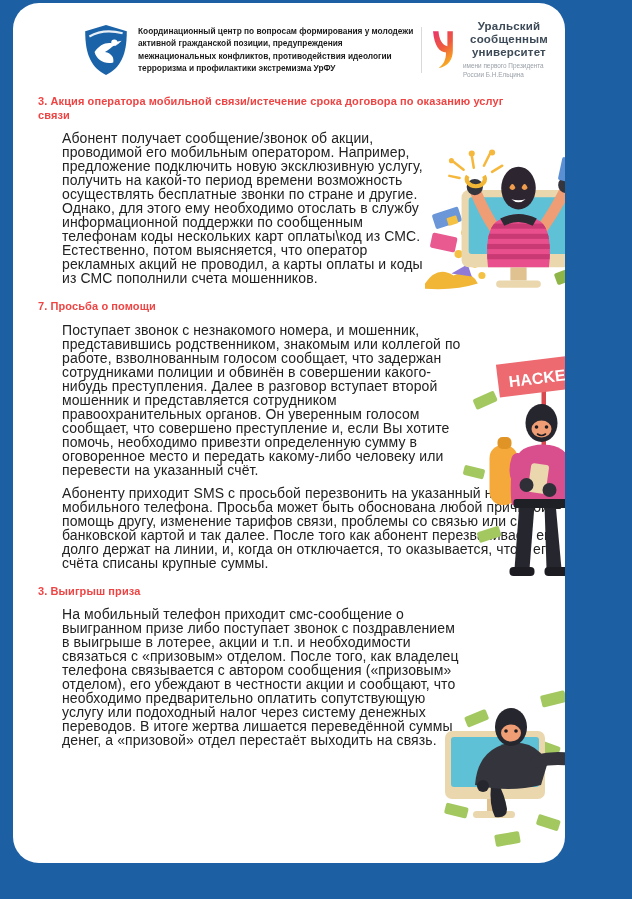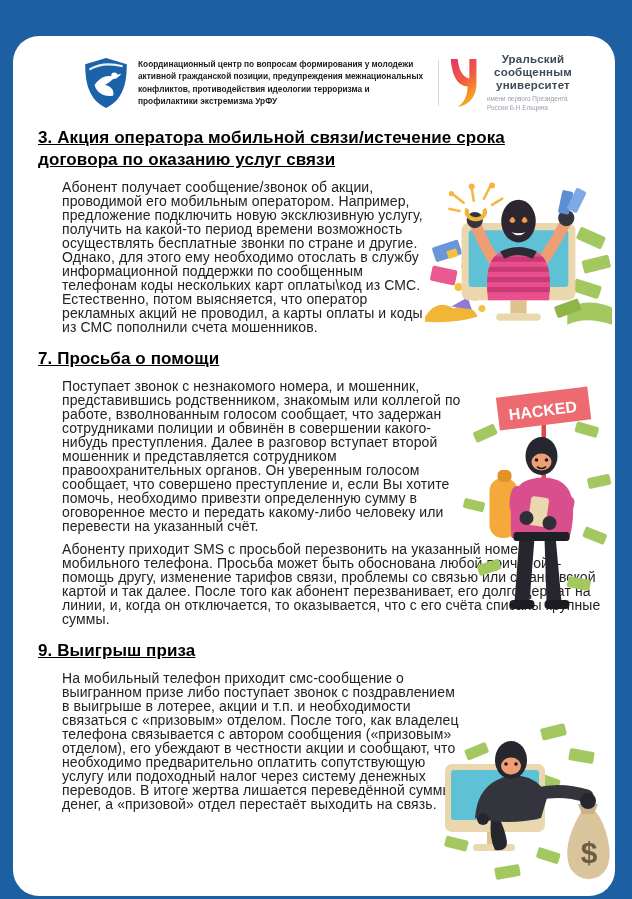--- a/index.html
+++ b/index.html
@@ -4,39 +4,39 @@
 <style>
   html,body{margin:0;padding:0;}
   body{
     width:632px;height:899px;
     background:#1d5fa3;
     position:relative;
     font-family:"Liberation Sans", sans-serif;
     -webkit-font-smoothing:antialiased;
   }
   .sheet{
-    position:absolute;left:13px;top:36px;width:602px;height:860px;
+    position:absolute;left:13px;top:3px;width:552px;height:860px;
     background:#ffffff;border-radius:26px;overflow:hidden;
   }
   
   .header{display:flex;align-items:center;margin:17px 10px 0 70px;}
   .shield{flex:0 0 auto;}
   .coord-text{
     margin-left:9px;width:292px;font-size:8.3px;font-weight:bold;
     line-height:1.5;color:#1b1b1b;
   }
   .logo-divider{width:1px;height:46px;background:#d9d9d9;margin:0 9px 0 8px;}
   .urfu{display:flex;align-items:center;gap:7px;}
   .urfu-name{font-size:11.5px;line-height:1.14;color:#3d4a57;font-weight:bold;letter-spacing:.2px;text-align:center;}
   .urfu-sub{font-size:6.4px;line-height:1.35;color:#9aa0a8;margin-top:3px;width:92px;}
   
   .sections{padding-left:25px;}
   .sec-title{
-    font-size:17px;font-weight:bold;color:#000000;line-height:1.3;
-    margin:14px 0 0;max-width:472px;letter-spacing:.1px;text-decoration:underline;
+    font-size:11px;font-weight:bold;color:#ef4444;line-height:1.3;
+    margin:14px 0 0;max-width:472px;letter-spacing:.1px;
   }
   .sec-body{
     font-size:14px;line-height:14px;color:#222;letter-spacing:.1px;
     margin:9px 0 0 24px;
   }
   .w3{max-width:372px;}
   .w4{max-width:406px;}
   .w5{max-width:540px;}
   .w6{max-width:398px;}
   
@@ -90,21 +90,21 @@
 
   <div class="sections">
     <div class="sec-title">3. Акция оператора мобильной связи/истечение срока договора по оказанию услуг связи</div>
     <div class="sec-body w3">Абонент получает сообщение/звонок об акции, проводимой его мобильным оператором. Например, предложение подключить новую эксклюзивную услугу, получить на какой-то период времени возможность осуществлять бесплатные звонки по стране и другие. Однако, для этого ему необходимо отослать в службу информационной поддержки по сообщенным телефонам коды нескольких карт оплаты\код из СМС. Естественно, потом выясняется, что оператор рекламных акций не проводил, а карты оплаты и коды из СМС пополнили счета мошенников.</div>
 
     <div class="sec-title">7. Просьба о помощи</div>
     <div class="sec-body w4">Поступает звонок с незнакомого номера, и мошенник, представившись родственником, знакомым или коллегой по работе, взволнованным голосом сообщает, что задержан сотрудниками полиции и обвинён в совершении какого-нибудь преступления. Далее в разговор вступает второй мошенник и представляется сотрудником правоохранительных органов. Он уверенным голосом сообщает, что совершено преступление и, если Вы хотите помочь, необходимо привезти определенную сумму в оговоренное место и передать какому-либо человеку или перевести на указанный счёт.</div>
 
     <div class="sec-body w5">Абоненту приходит SMS с просьбой перезвонить на указанный номер мобильного телефона. Просьба может быть обоснована любой причиной – помощь другу, изменение тарифов связи, проблемы со связью или с банковской картой и так далее. После того как абонент перезванивает, его долго держат на линии, и, когда он отключается, то оказывается, что с его счёта списаны крупные суммы.</div>
 
-    <div class="sec-title">9. Выигрыш приза</div>
+    <div class="sec-title">3. Выигрыш приза</div>
     <div class="sec-body w6">На мобильный телефон приходит смс-сообщение о выигранном призе либо поступает звонок с поздравлением в выигрыше в лотерее, акции и т.п. и необходимости связаться с «призовым» отделом. После того, как владелец телефона связывается с автором сообщения («призовым» отделом), его убеждают в честности акции и сообщают, что необходимо предварительно оплатить сопутствующую услугу или подоходный налог через систему денежных переводов. В итоге жертва лишается переведённой суммы денег, а «призовой» отдел перестаёт выходить на связь.</div>
   </div>
 
   <div class="ill ill1">
     <svg viewBox="0 0 185 165">
 
       <rect x="8" y="78" width="27" height="15" rx="2" fill="#6b97d8" transform="rotate(-18 21 85)"></rect>
       <rect x="22" y="84" width="10" height="8" rx="1" fill="#f5c142" transform="rotate(-18 27 88)"></rect>
       <rect x="6" y="102" width="25" height="15" rx="2" fill="#e85a90" transform="rotate(12 18 109)"></rect>
       <circle cx="40" cy="100" r="4.5" fill="#f5c142"></circle>

